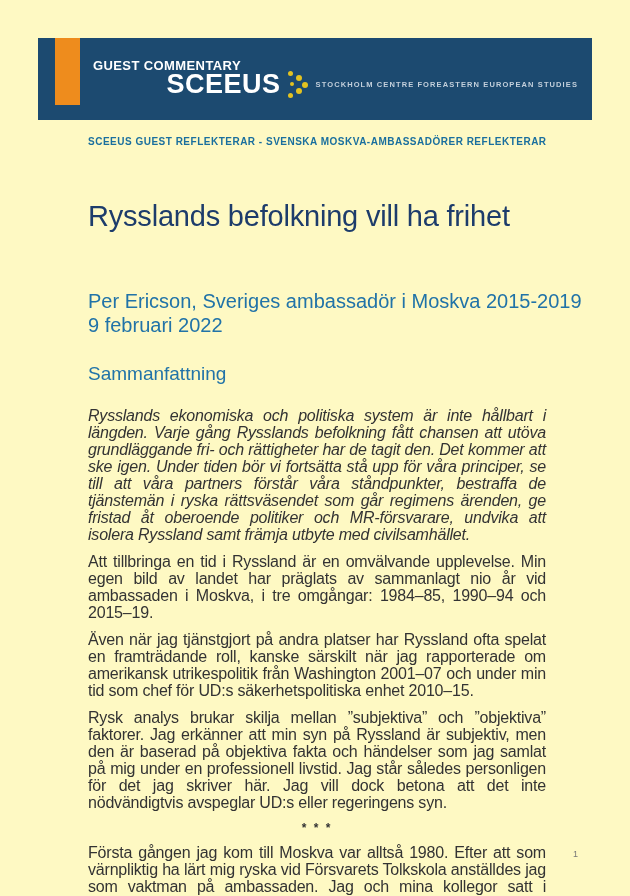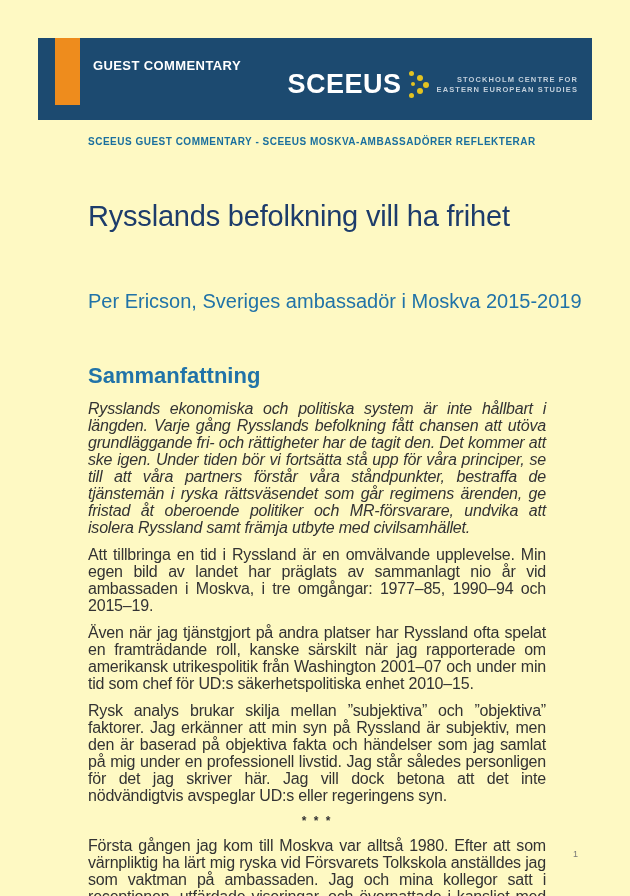--- a/index.html
+++ b/index.html
@@ -63,28 +63,27 @@
     display: block;
   }
   .dot-a { left: 0px;  top: 1px;  width: 5px;   height: 5px; }
   .dot-b { left: 8px;  top: 5px;  width: 6px;   height: 6px; }
   .dot-c { left: 14px; top: 11.5px; width: 6.5px; height: 6.5px; }
   .dot-d { left: 8px;  top: 18px; width: 6px;   height: 6px; }
   .dot-e { left: 0px;  top: 23px; width: 5px;   height: 5px; }
   .dot-f { left: 2px;  top: 12px; width: 4px;   height: 4px; }
   .logo-tagline {
     display: flex;
-    flex-direction: column;
+    flex-direction: row;
     color: #c2cfdb;
     font-size: 7.5px;
     font-weight: bold;
     letter-spacing: 1.1px;
     line-height: 9.5px;
     white-space: nowrap;
-    align-items: flex-end;
   }
 
   
   .kicker {
     position: absolute;
     left: 88px; top: 136px;
     width: 510px;
     color: #1a6f9e;
     font-size: 10px;
     font-weight: bold;
@@ -111,23 +110,23 @@
   }
 
   
   .content {
     position: absolute;
     left: 88px; top: 363px;
     width: 458px;
   }
   .section-heading {
     color: #2173a8;
-    font-size: 22px;
-    font-weight: bold;
-    margin-bottom: 11px;
+    font-size: 19px;
+    font-weight: normal;
+    margin-bottom: 22px;
   }
   .content p {
     font-size: 16px;
     line-height: 17px;
     letter-spacing: -0.2px;
     text-align: justify;
     color: #333333;
     margin-bottom: 10px;
   }
   .content p.summary-text {
@@ -168,32 +167,33 @@
           <i class="dot-e"></i>
           <i class="dot-f"></i>
       </span>
       <span class="logo-tagline">
         <span>STOCKHOLM CENTRE FOR</span>
         <span>EASTERN EUROPEAN STUDIES</span>
       </span>
     </div>
   </header>
 
-  <div class="kicker">SCEEUS GUEST COMMENTARY - SCEEUS MOSKVA-AMBASSADÖRER REFLEKTERAR</div>
+  <div class="kicker">SCEEUS GUEST REFLEKTERAR - SVENSKA MOSKVA-AMBASSADÖRER REFLEKTERAR</div>
 
   <h1 class="title">Rysslands befolkning vill ha frihet</h1>
 
   <div class="byline">
     <div>Per Ericson, Sveriges ambassadör i Moskva 2015-2019</div>
+    <div>9 februari 2022</div>
   </div>
 
   <article class="content">
     <h2 class="section-heading">Sammanfattning</h2>
     <p class="summary-text">Rysslands ekonomiska och politiska system är inte hållbart i längden. Varje gång Rysslands befolkning fått chansen att utöva grundläggande fri- och rättigheter har de tagit den. Det kommer att ske igen. Under tiden bör vi fortsätta stå upp för våra principer, se till att våra partners förstår våra ståndpunkter, bestraffa de tjänstemän i ryska rättsväsendet som går regimens ärenden, ge fristad åt oberoende politiker och MR-försvarare, undvika att isolera Ryssland samt främja utbyte med civilsamhället.</p>
-    <p>Att tillbringa en tid i Ryssland är en omvälvande upplevelse. Min egen bild av landet har präglats av sammanlagt nio år vid ambassaden i Moskva, i tre omgångar: 1977–85, 1990–94 och 2015–19.</p>
+    <p>Att tillbringa en tid i Ryssland är en omvälvande upplevelse. Min egen bild av landet har präglats av sammanlagt nio år vid ambassaden i Moskva, i tre omgångar: 1984–85, 1990–94 och 2015–19.</p>
     <p>Även när jag tjänstgjort på andra platser har Ryssland ofta spelat en framträdande roll, kanske särskilt när jag rapporterade om amerikansk utrikespolitik från Washington 2001–07 och under min tid som chef för UD:s säkerhetspolitiska enhet 2010–15.</p>
     <p>Rysk analys brukar skilja mellan ”subjektiva” och ”objektiva” faktorer. Jag erkänner att min syn på Ryssland är subjektiv, men den är baserad på objektiva fakta och händelser som jag samlat på mig under en professionell livstid. Jag står således personligen för det jag skriver här. Jag vill dock betona att det inte nödvändigtvis avspeglar UD:s eller regeringens syn.</p>
     <div class="separator">* * *</div>
     <p>Första gången jag kom till Moskva var alltså 1980. Efter att som värnpliktig ha lärt mig ryska vid Försvarets Tolkskola anställdes jag som vaktman på ambassaden. Jag och mina kollegor satt i receptionen, utfärdade viseringar, och övernattade i kansliet med dörrarna låsta inifrån.</p>
   </article>
 
   <div class="page-number">1</div>
 
 </div>
 

